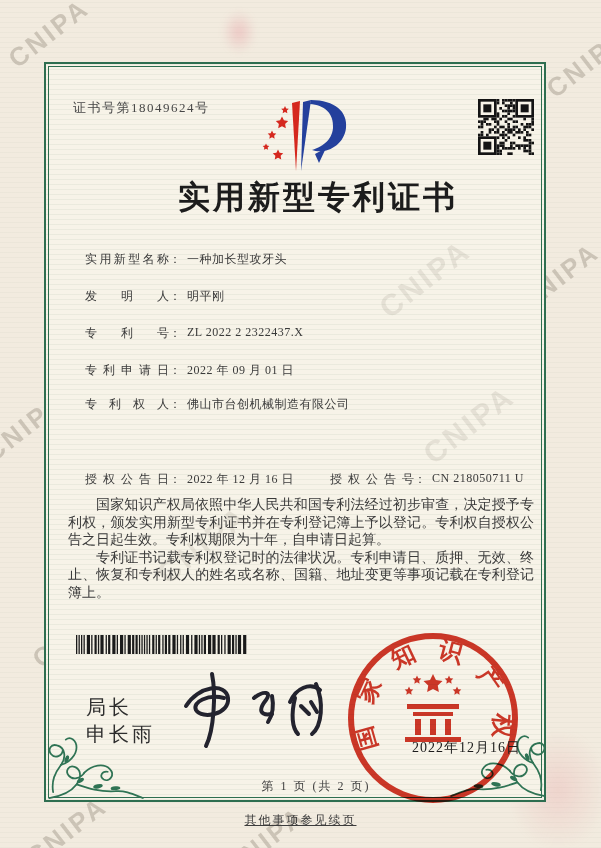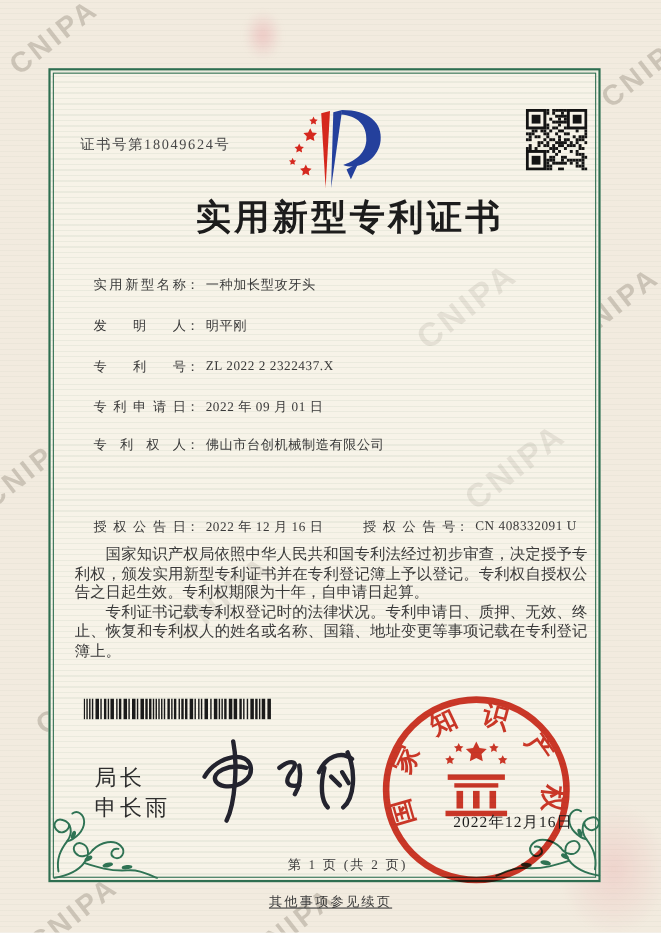--- a/index.html
+++ b/index.html
@@ -26,21 +26,21 @@
   .frame{
     position:absolute;left:44px;top:62px;width:502px;height:740px;
     border:2.5px solid #2e6e50;background:#f7f3e8;
     background-image:repeating-linear-gradient(0deg, rgba(125,155,130,0.10) 0 1px, transparent 1px 5px);
     box-sizing:border-box;
   }
   .frame::after{
     content:"";position:absolute;inset:2px;border:1px solid #2e6e50;pointer-events:none;
   }
   
-  .certno{left:73px;top:99px;font-size:13px;letter-spacing:1.5px;color:#474747;margin-top:23px;}
+  .certno{left:73px;top:99px;font-size:13px;letter-spacing:1.5px;color:#474747;}
   .title{
     left:44px;top:176px;width:548px;text-align:center;
     font-size:32px;font-weight:bold;letter-spacing:3px;color:#1c1c1c;
   }
   
   .row{position:absolute;left:85px;font-size:12px;color:#3a3a3a;white-space:nowrap;}
   .row .lab{
     display:inline-block;width:84px;vertical-align:top;
     text-align:justify;text-align-last:justify;letter-spacing:0;
   }
@@ -300,21 +300,21 @@
   </div>
   <div class="row" style="top:362px;">
     <span class="lab">专利申请日</span><span class="colon">：</span><span class="val">2022 年 09 月 01 日</span>
   </div>
   <div class="row" style="top:396px;">
     <span class="lab">专利权人</span><span class="colon">：</span><span class="val">佛山市台创机械制造有限公司</span>
   </div>
   <div class="row" style="top:471px;">
     <span class="lab">授权公告日</span><span class="colon">：</span><span class="val">2022 年 12 月 16 日</span>
     <span class="pair2">
-      <span class="lab">授权公告号</span><span class="colon">：</span><span class="val">CN 408332091 U</span>
+      <span class="lab">授权公告号</span><span class="colon">：</span><span class="val">CN 218050711 U</span>
     </span>
   </div>
 
   <div class="abs paras">
     <p>国家知识产权局依照中华人民共和国专利法经过初步审查，决定授予专利权，颁发实用新型专利证书并在专利登记簿上予以登记。专利权自授权公告之日起生效。专利权期限为十年，自申请日起算。</p>
     <p>专利证书记载专利权登记时的法律状况。专利申请日、质押、无效、终止、恢复和专利权人的姓名或名称、国籍、地址变更等事项记载在专利登记簿上。</p>
   </div>
 
   <svg class="abs" id="barcode" style="left:76px;top:635px;" width="174" height="19">
       <rect x="0" y="0" width="1.3" height="19" fill="#1a1a1a"></rect>

